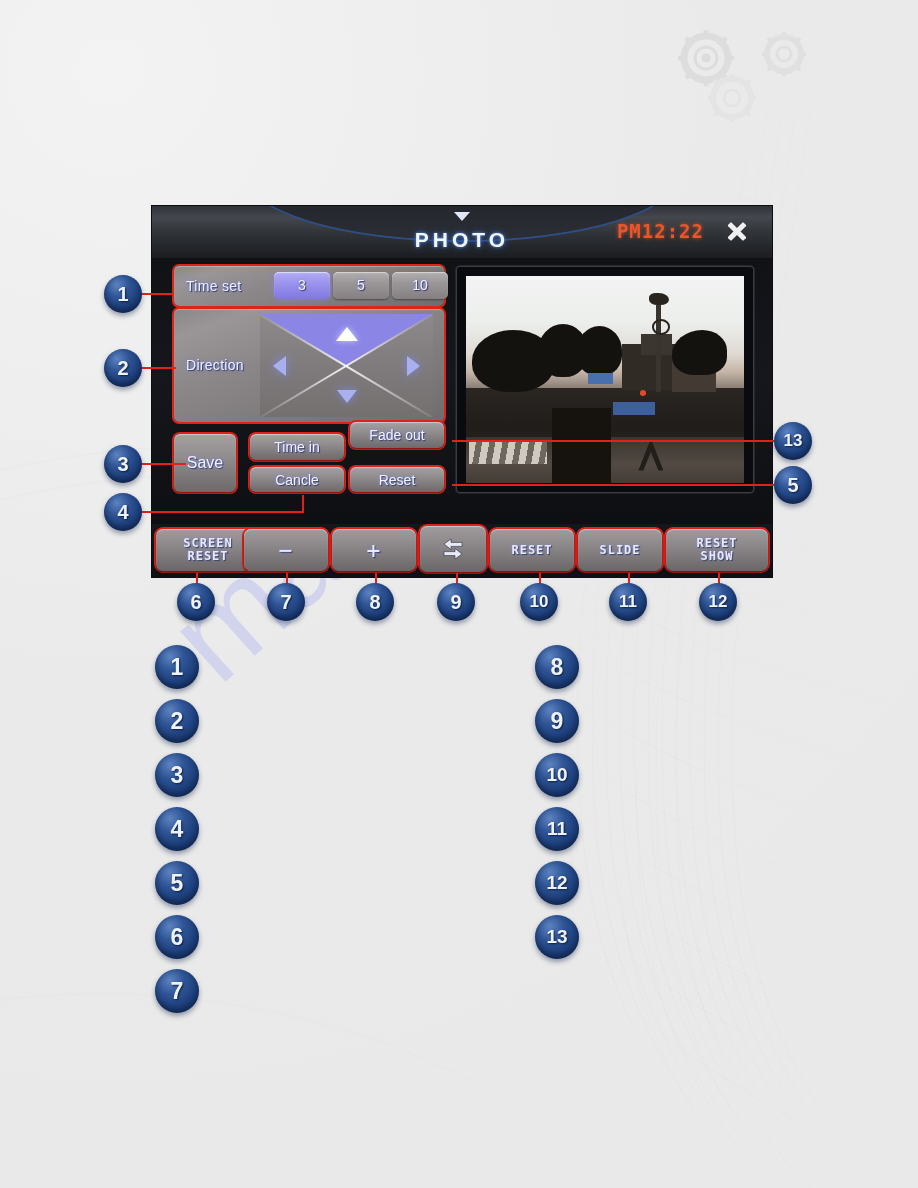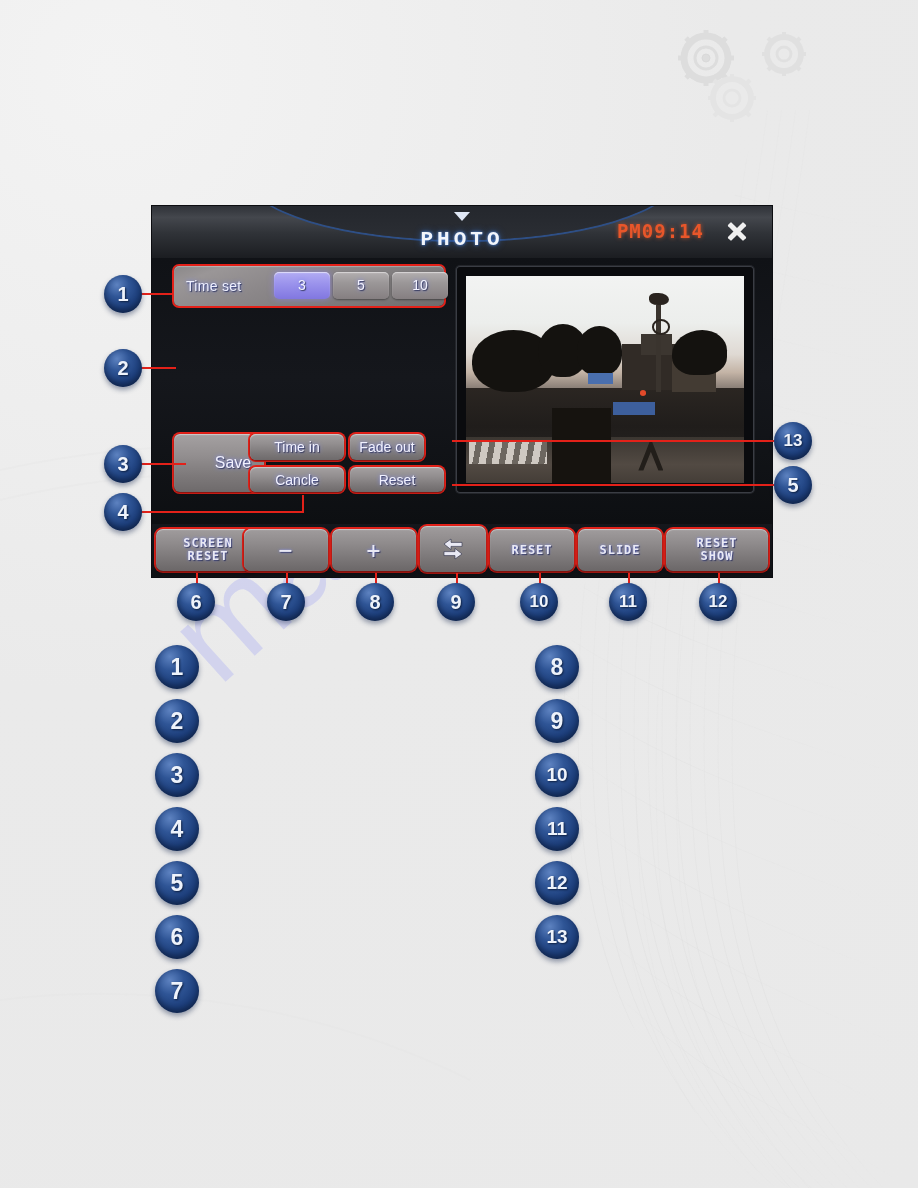--- a/index.html
+++ b/index.html
@@ -54,21 +54,21 @@
     background:linear-gradient(180deg,#0d0f13 0%,#23262c 70%,#2b2e34 100%);
     box-shadow:0 2px 0 0 #2e4f86;
   }
   .hdr-caret{
     position:absolute;left:50%;top:6px;margin-left:-8px;width:0;height:0;
     border-left:8px solid transparent;border-right:8px solid transparent;
     border-top:9px solid #dfe7f5;
   }
   .hdr-title{
     position:absolute;left:0;top:22px;width:620px;text-align:center;
-    font-family:Liberation Mono, monospace;
+    font-family:Liberation Sans, sans-serif;
     font-size:21px;font-weight:bold;letter-spacing:4px;color:#f2f5fb;
     text-shadow:0 0 3px #5f8fd8, 0 0 7px #2d5fae, 1px 1px 0 #16243b;
   }
   .hdr-time{
     position:absolute;right:68px;top:14px;
     font-family:"DejaVu Sans Mono", monospace;font-size:19px;font-weight:bold;
     color:#e8562a;letter-spacing:1px;text-shadow:0 0 4px rgba(235,90,40,.7);
   }
   .hdr-close{
     position:absolute;right:22px;top:12px;width:26px;height:26px;cursor:pointer;
@@ -142,23 +142,23 @@
     border-left:13px solid #a9b0f0;filter:drop-shadow(0 0 4px #7f87e0);}
 
   .btn-g{
     position:absolute;border-radius:6px;
     background:linear-gradient(180deg,#a5a1a2 0%,#928e8f 38%,#7d797a 72%,#6e6a6b 100%);
     box-shadow:inset 0 1px 1px rgba(255,255,255,.45),0 1px 2px rgba(0,0,0,.5),0 0 0 2px #e32119;
     color:#f1f1ff;text-align:center;font-size:14px;
     text-shadow:0 0 4px #7d88e8,1px 1px 1px #2a2c44;cursor:pointer;
     display:flex;align-items:center;justify-content:center;
   }
-  .btn-save{left:22px;top:176px;width:62px;height:58px;font-size:16px;padding-left:28px;}
+  .btn-save{left:22px;top:176px;width:62px;height:58px;font-size:16px;}
   .btn-fadein{left:98px;top:176px;width:94px;height:26px;}
-  .btn-fadeout{left:198px;top:176px;width:74px;height:26px;}
+  .btn-fadeout{left:198px;top:164px;width:94px;height:26px;}
   .btn-cancle{left:98px;top:209px;width:94px;height:25px;}
   .btn-reset{left:198px;top:209px;width:94px;height:25px;}
 
   
   .preview-outer{
     position:absolute;left:304px;top:8px;width:298px;height:227px;
     border-radius:4px;background:#0a0b0e;
     box-shadow:inset 0 0 0 1px #3a3d44, 0 0 0 1px #24262b;
     padding:10px;box-sizing:border-box;
   }
@@ -330,35 +330,47 @@
     </g>
   </svg>
 </div>
 
 <div id="device">
 
   <div class="dev-header">
     <div class="hdr-arc"></div>
     <div class="hdr-caret"></div>
     <div class="hdr-title">PHOTO</div>
-    <div class="hdr-time">PM09:14</div>
+    <div class="hdr-time">PM12:22</div>
     <div class="hdr-close"></div>
   </div>
 
   <div class="dev-body">
 
     <div class="ctl-wrap">
 
       <div class="panel-row row-timeset outline">
         <div class="lbl">Time set</div>
         <div class="tbtn sel" style="left:100px">3</div>
         <div class="tbtn" style="left:159px">5</div>
         <div class="tbtn" style="left:218px">10</div>
       </div>
 
+      <div class="panel-row row-dir outline">
+        <div class="lbl">Direction</div>
+        <div class="dpad">
+          <div class="wedge-up glow"></div>
+          <div class="xline x1"></div>
+          <div class="xline x2"></div>
+          <div class="tri tri-up"></div>
+          <div class="tri tri-rt"></div>
+          <div class="tri tri-dn"></div>
+          <div class="tri tri-lf"></div>
+        </div>
+      </div>
     </div>
 
     <div class="btn-g btn-save">Save</div>
     <div class="btn-g btn-fadein">Time in</div>
     <div class="btn-g btn-fadeout">Fade out</div>
     <div class="btn-g btn-cancle">Cancle</div>
     <div class="btn-g btn-reset">Reset</div>
 
     <div class="preview-outer">
       <div class="photo">

